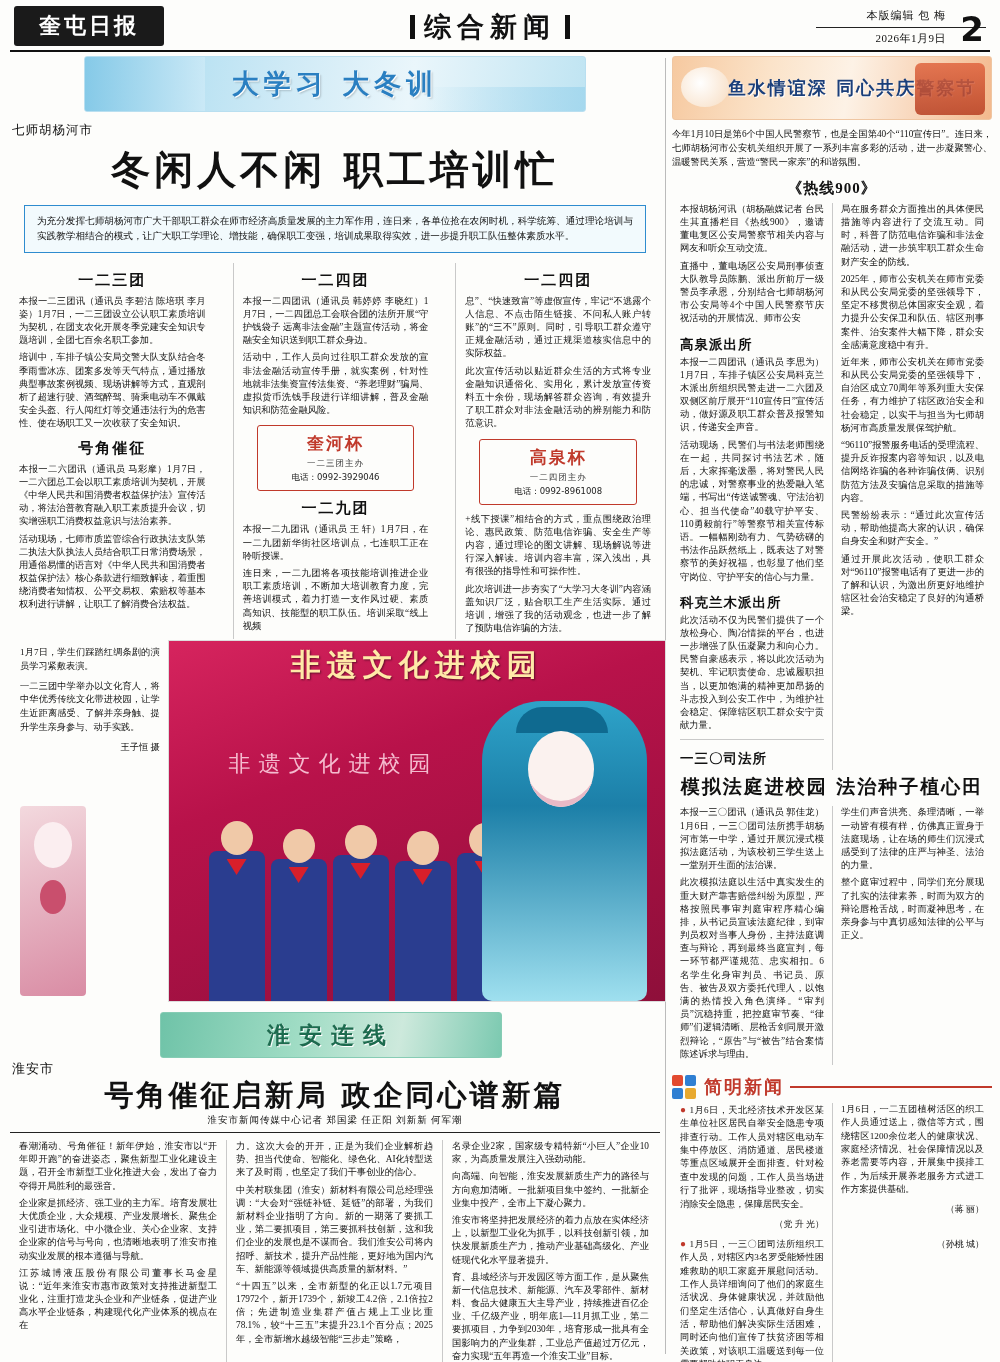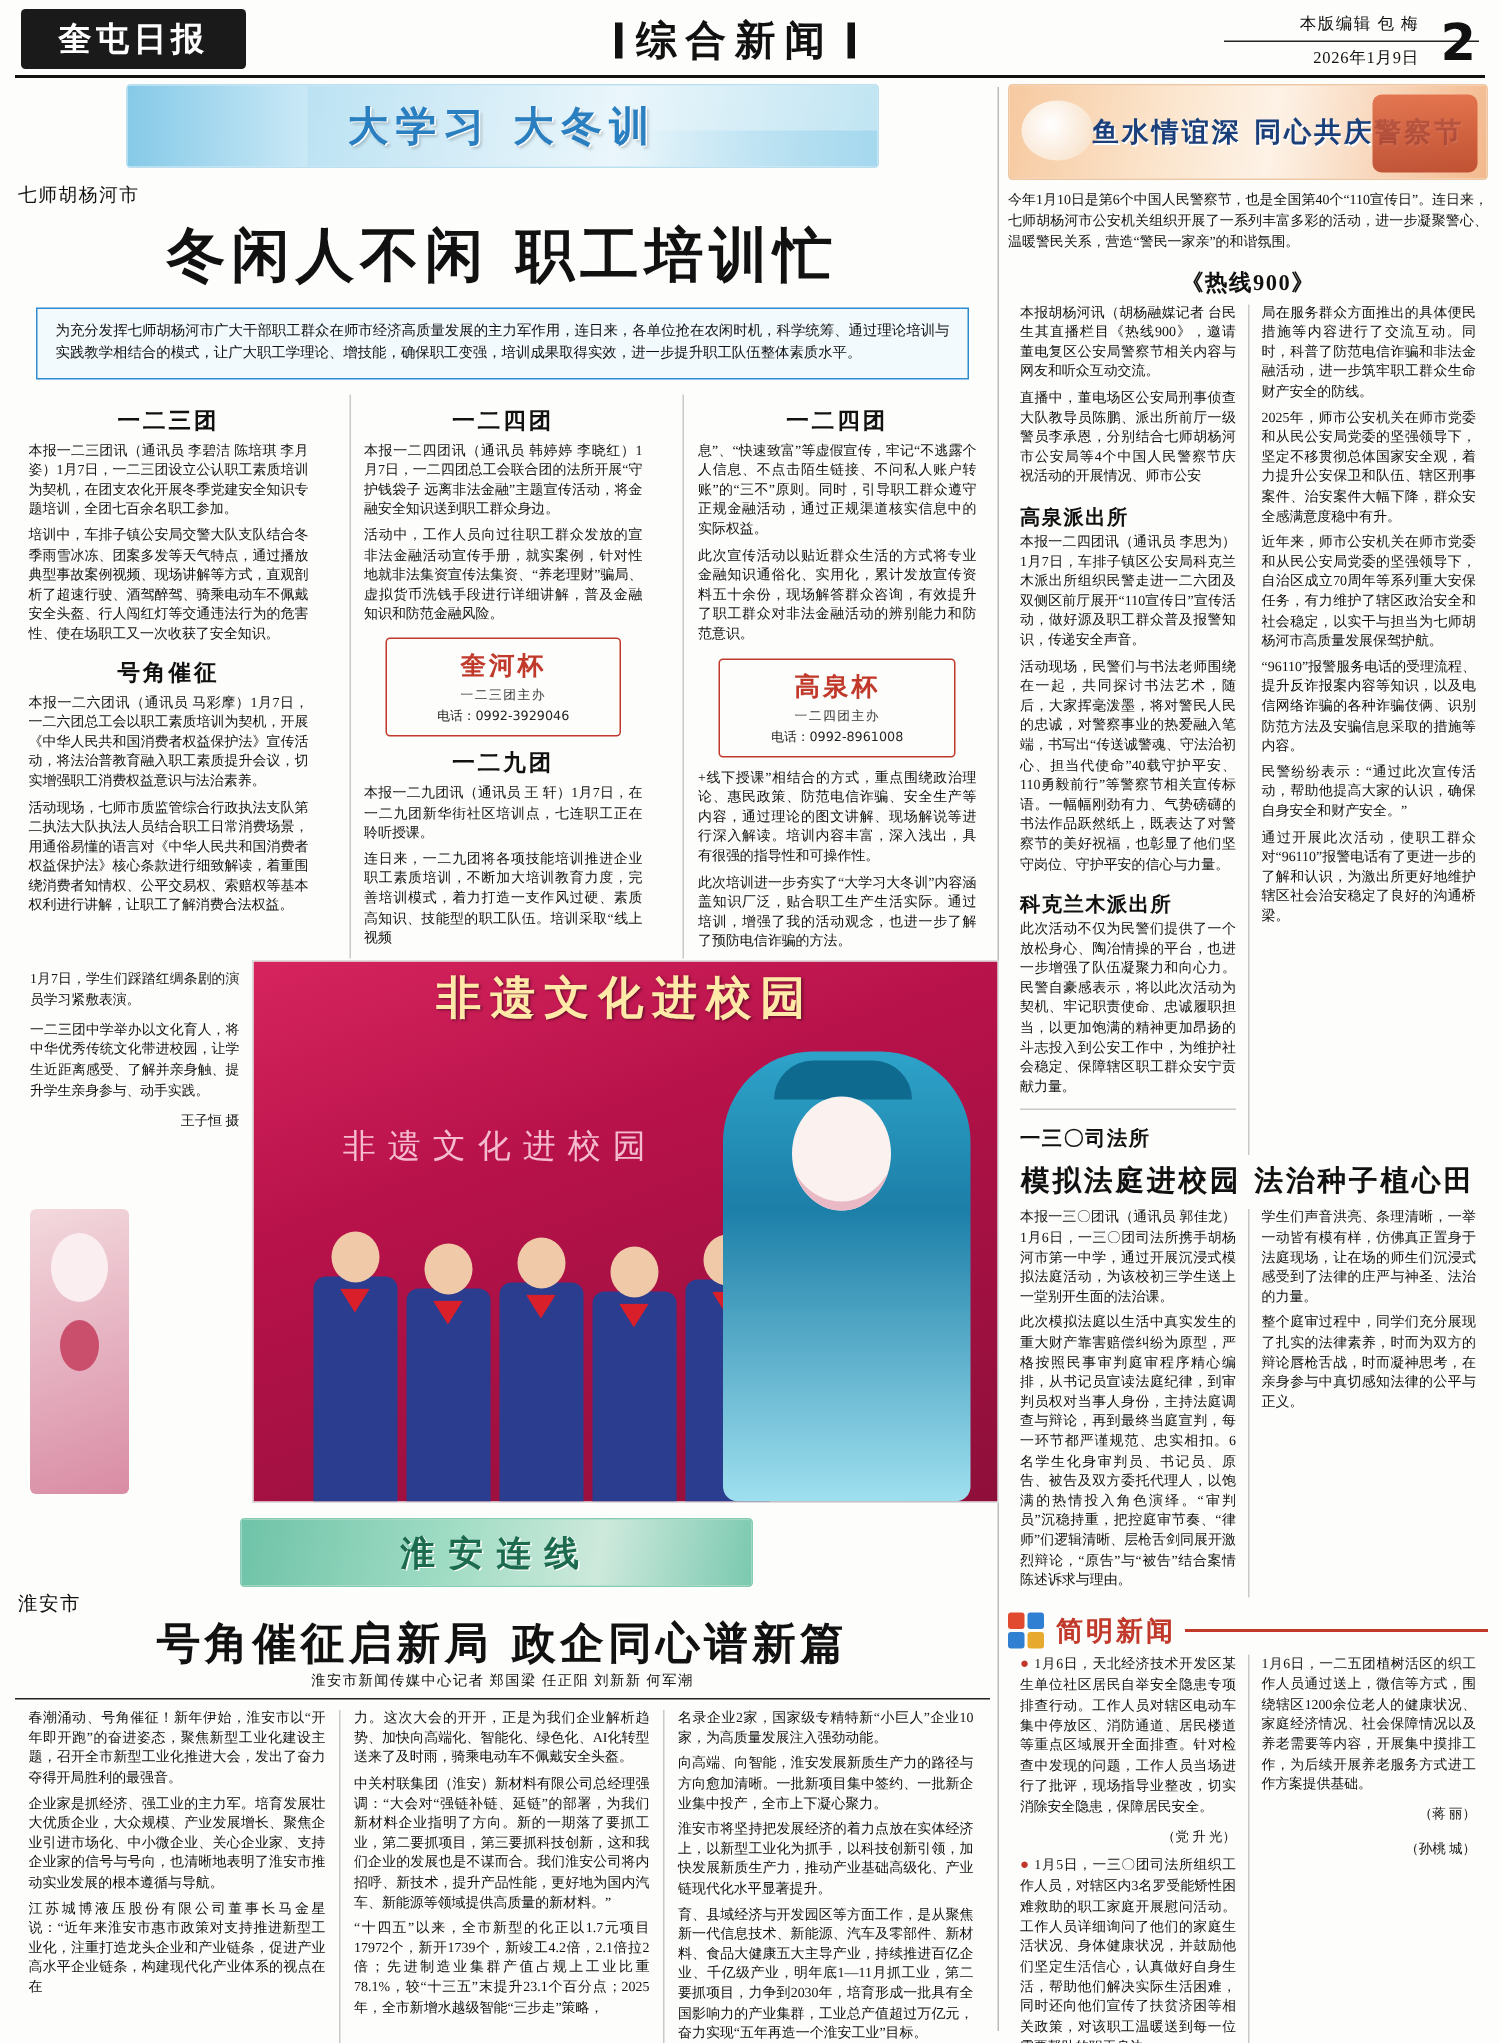--- a/index.html
+++ b/index.html
@@ -323,21 +323,21 @@
   <div class="bottom-cols">
     <div class="bc">
       <div class="body-txt">
         <p>春潮涌动、号角催征！新年伊始，淮安市以“开年即开跑”的奋进姿态，聚焦新型工业化建设主题，召开全市新型工业化推进大会，发出了奋力夺得开局胜利的最强音。</p>
         <p>企业家是抓经济、强工业的主力军。培育发展壮大优质企业，大众规模、产业发展增长、聚焦企业引进市场化、中小微企业、关心企业家、支持企业家的信号与号向，也清晰地表明了淮安市推动实业发展的根本遵循与导航。</p>
         <p>江苏城博液压股份有限公司董事长马金星说：“近年来淮安市惠市政策对支持推进新型工业化，注重打造龙头企业和产业链条，促进产业高水平企业链条，构建现代化产业体系的视点在在</p>
       </div>
     </div>
     <div class="bc sep">
       <div class="body-txt">
-        <p>力。这次大会的开开，正是为我们企业解析趋势、加快向高端化、智能化、绿色化、AI化转型送来了及时雨，骑乘电动车不佩戴安全头盔。</p>
+        <p>力。这次大会的开开，正是为我们企业解析趋势、担当代使命、智能化、绿色化、AI化转型送来了及时雨，也坚定了我们干事创业的信心。</p>
         <p>中关村联集团（淮安）新材料有限公司总经理强调：“大会对“强链补链、延链”的部署，为我们新材料企业指明了方向。新的一期落了要抓工业，第二要抓项目，第三要抓科技创新，这和我们企业的发展也是不谋而合。我们淮安公司将内招呼、新技术，提升产品性能，更好地为国内汽车、新能源等领域提供高质量的新材料。”</p>
         <p>“十四五”以来，全市新型的化正以1.7元项目17972个，新开1739个，新竣工4.2倍，2.1倍拉2倍；先进制造业集群产值占规上工业比重78.1%，较“十三五”末提升23.1个百分点；2025年，全市新增水越级智能“三步走”策略，</p>
       </div>
     </div>
     <div class="bc sep">
       <div class="body-txt">
         <p>名录企业2家，国家级专精特新“小巨人”企业10家，为高质量发展注入强劲动能。</p>
         <p>向高端、向智能，淮安发展新质生产力的路径与方向愈加清晰。一批新项目集中签约、一批新企业集中投产，全市上下凝心聚力。</p>
         <p>淮安市将坚持把发展经济的着力点放在实体经济上，以新型工业化为抓手，以科技创新引领，加快发展新质生产力，推动产业基础高级化、产业链现代化水平显著提升。</p>
         <p>育、县域经济与开发园区等方面工作，是从聚焦新一代信息技术、新能源、汽车及零部件、新材料、食品大健康五大主导产业，持续推进百亿企业、千亿级产业，明年底1—11月抓工业，第二要抓项目，力争到2030年，培育形成一批具有全国影响力的产业集群，工业总产值超过万亿元，奋力实现“五年再造一个淮安工业”目标。</p>
@@ -425,18 +425,18 @@
         <div class="sign">（党 升 光）</div>
         <div class="brief-item" style="margin-top:6px;">
           <span class="bullet">●</span><span>1月5日，一三〇团司法所组织工作人员，对辖区内3名罗受能矫性困难救助的职工家庭开展慰问活动。工作人员详细询问了他们的家庭生活状况、身体健康状况，并鼓励他们坚定生活信心，认真做好自身生活，帮助他们解决实际生活困难，同时还向他们宣传了扶贫济困等相关政策，对该职工温暖送到每一位需要帮助的职工身边。</span>
         </div>
       </div>
       <div class="rc sep">
         <div class="brief-item">
           <span>1月6日，一二五团植树活区的织工作人员通过送上，微信等方式，围绕辖区1200余位老人的健康状况、家庭经济情况、社会保障情况以及养老需要等内容，开展集中摸排工作，为后续开展养老服务方式进工作方案提供基础。</span>
         </div>
         <div class="sign">（蒋 丽）</div>
-        <div class="sign" style="margin-top:10px;">（孙桃 城）</div>
+        <div class="sign" style="margin-top:22px;">（孙桃 城）</div>
       </div>
     </div>
   </div>
 
 </div>
 
 </body></html>

